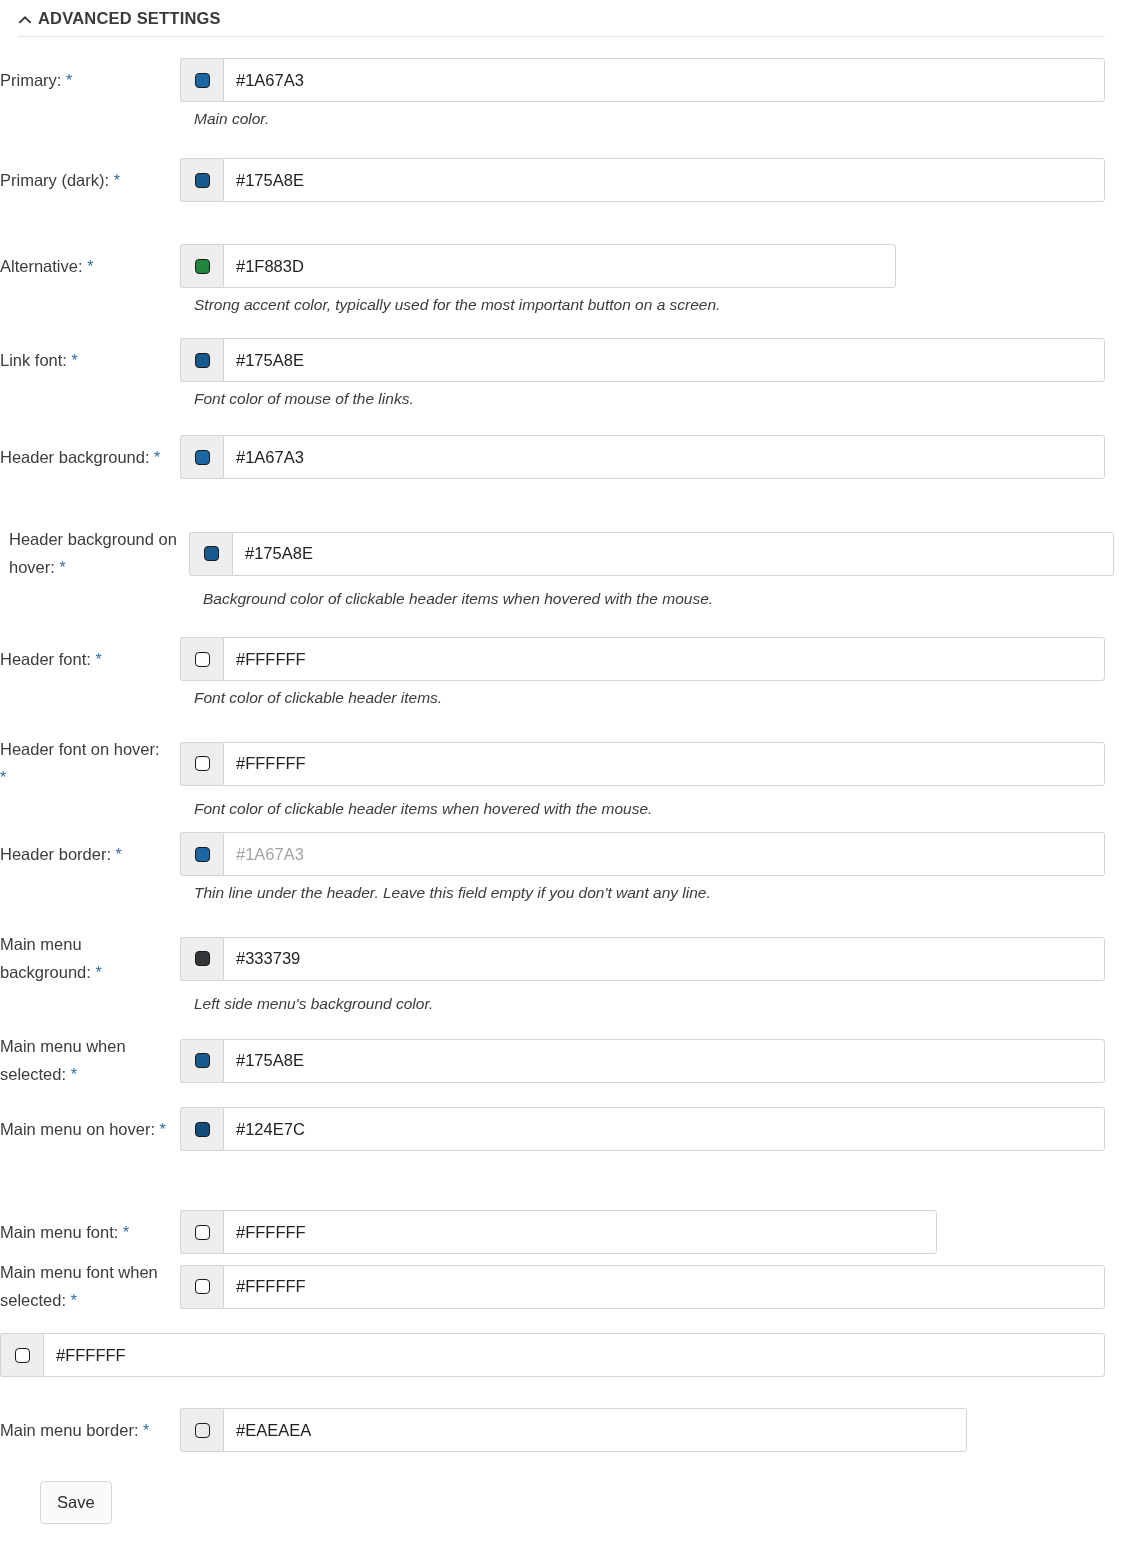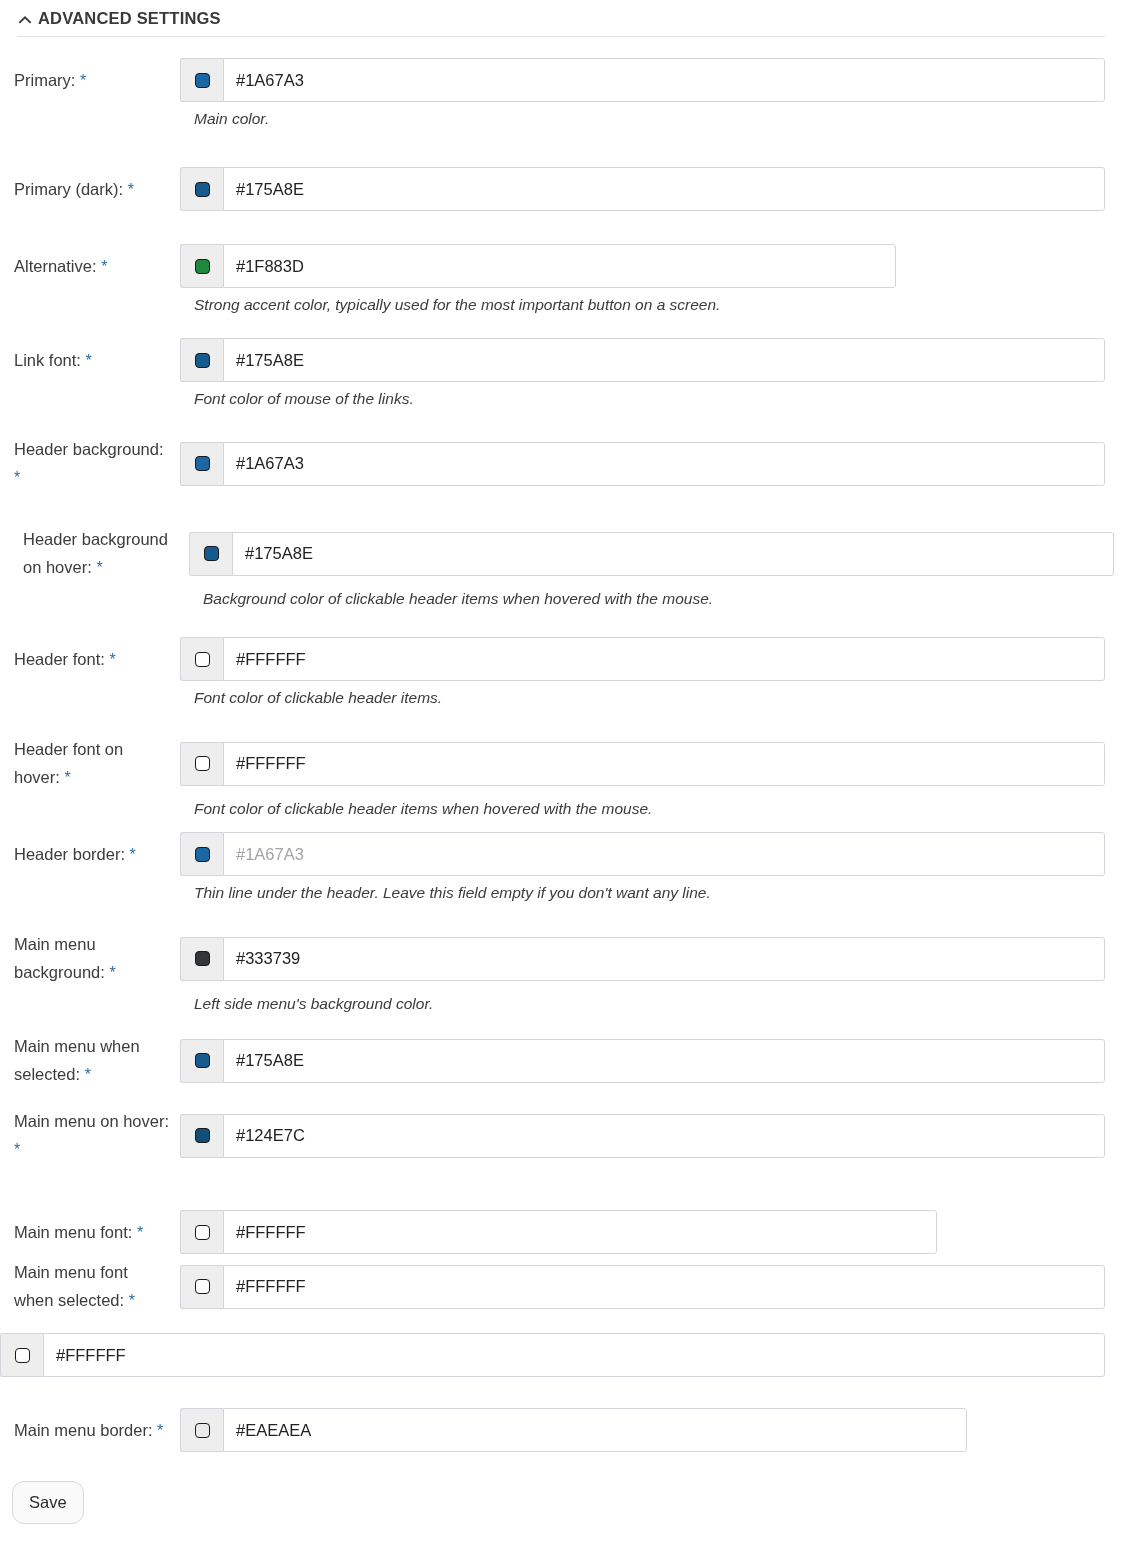--- a/index.html
+++ b/index.html
@@ -61,21 +61,20 @@
     position: relative;
     width: 100%;
   }
   .row-grid {
     display: flex;
     align-items: center;
   }
   .field-label {
     width: 180px;
     flex: 0 0 180px;
-    padding-left: 14px;
     padding-right: 10px;
     font-size: 16.5px;
     line-height: 28px;
     color: #3c3c3c;
     font-weight: normal;
   }
   .req-star {
     color: #2d6ca2;
     font-size: 16px;
   }
@@ -138,27 +137,28 @@
   .save-bar {
     position: absolute;
     left: 12px;
   }
   .save-button {
     display: inline-block;
     min-width: 64px;
     padding: 10px 16px 11px 16px;
     background: #fafafa;
     border: 1px solid #d8d8d8;
-    border-radius: 12px;
+    border-radius: 4px;
     font-size: 16.5px;
     color: #2b2b2b;
     font-family: "Liberation Sans", sans-serif;
     text-align: center;
     cursor: pointer;
     line-height: 20px;
+    margin-left: 28px;
   }
 </style>
 </head>
 <body>
 
 <div class="section-header">
   <span class="chevron-up-icon">
     <svg width="14" height="14" viewBox="0 0 14 14" aria-hidden="true">
       <path d="M2 9.2 L7 4.4 L12 9.2" fill="none" stroke="#3a3a3a" stroke-width="1.9" stroke-linecap="square"></path>
     </svg>
@@ -175,21 +175,21 @@
           <div class="color-input-group">
             <div class="swatch-button">
               <span class="swatch-dot" style="background: rgb(26, 103, 163);"></span>
             </div>
             <div class="color-text-input">#1A67A3</div>
           </div>
         </div>
       </div>
       <div class="help-text">Main color.</div>
     </div>
-    <div class="form-row" style="position: absolute; left: 0px; top: 120px; width: 1123px;">
+    <div class="form-row" style="position: absolute; left: 0px; top: 111px; width: 1123px;">
       <div class="row-grid">
         <label class="field-label">Primary (dark): <span class="req-star">*</span></label>
         <div class="field-control">
           <div class="color-input-group">
             <div class="swatch-button">
               <span class="swatch-dot" style="background: rgb(23, 90, 142);"></span>
             </div>
             <div class="color-text-input">#175A8E</div>
           </div>
         </div>

